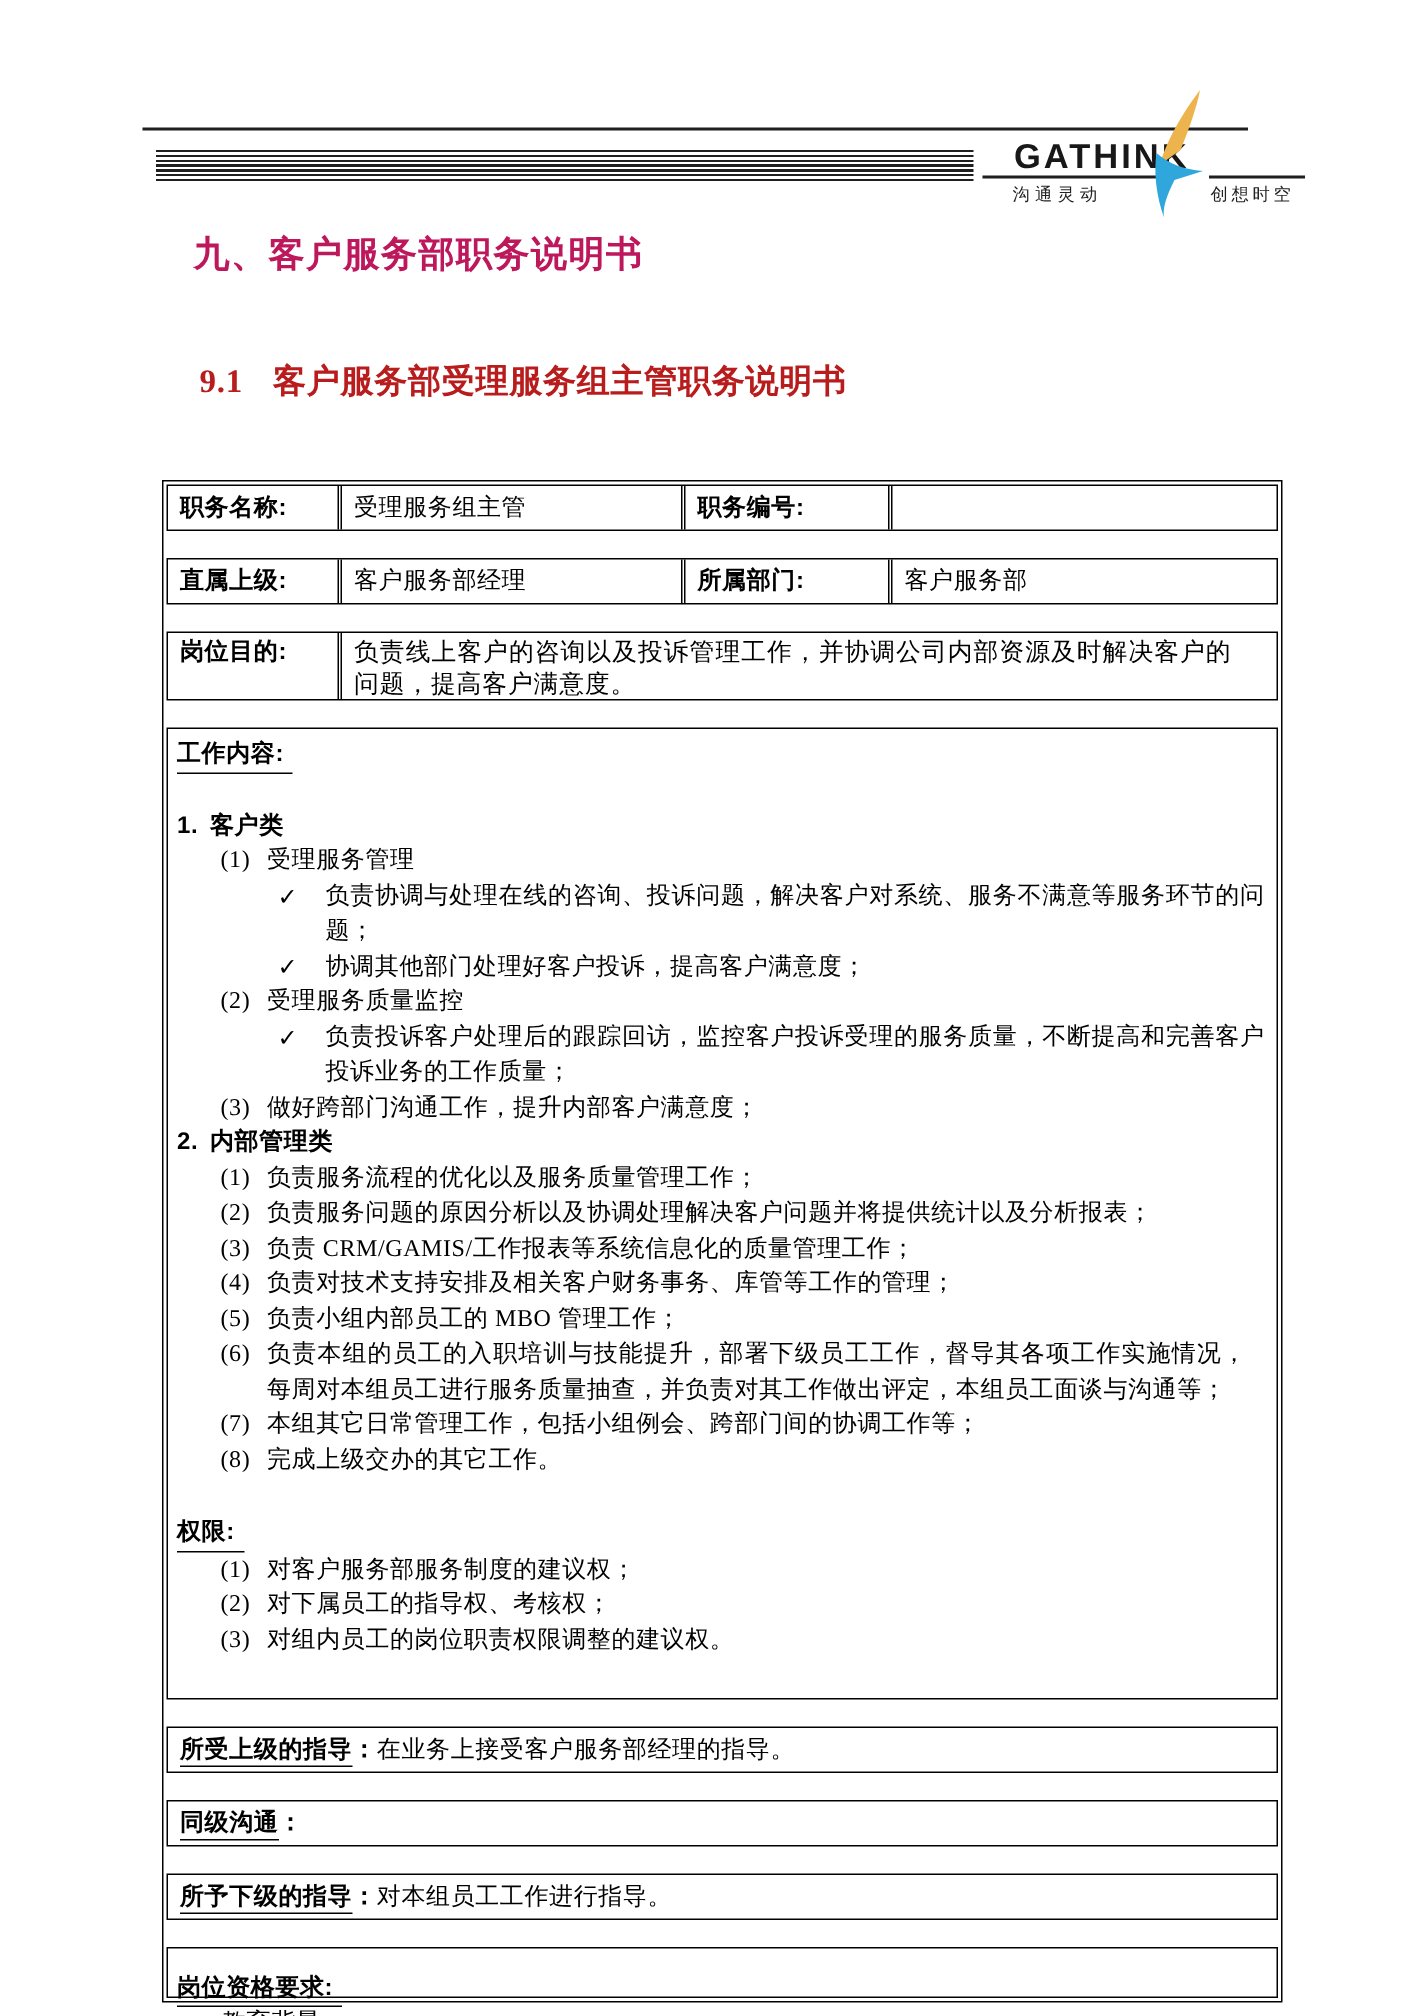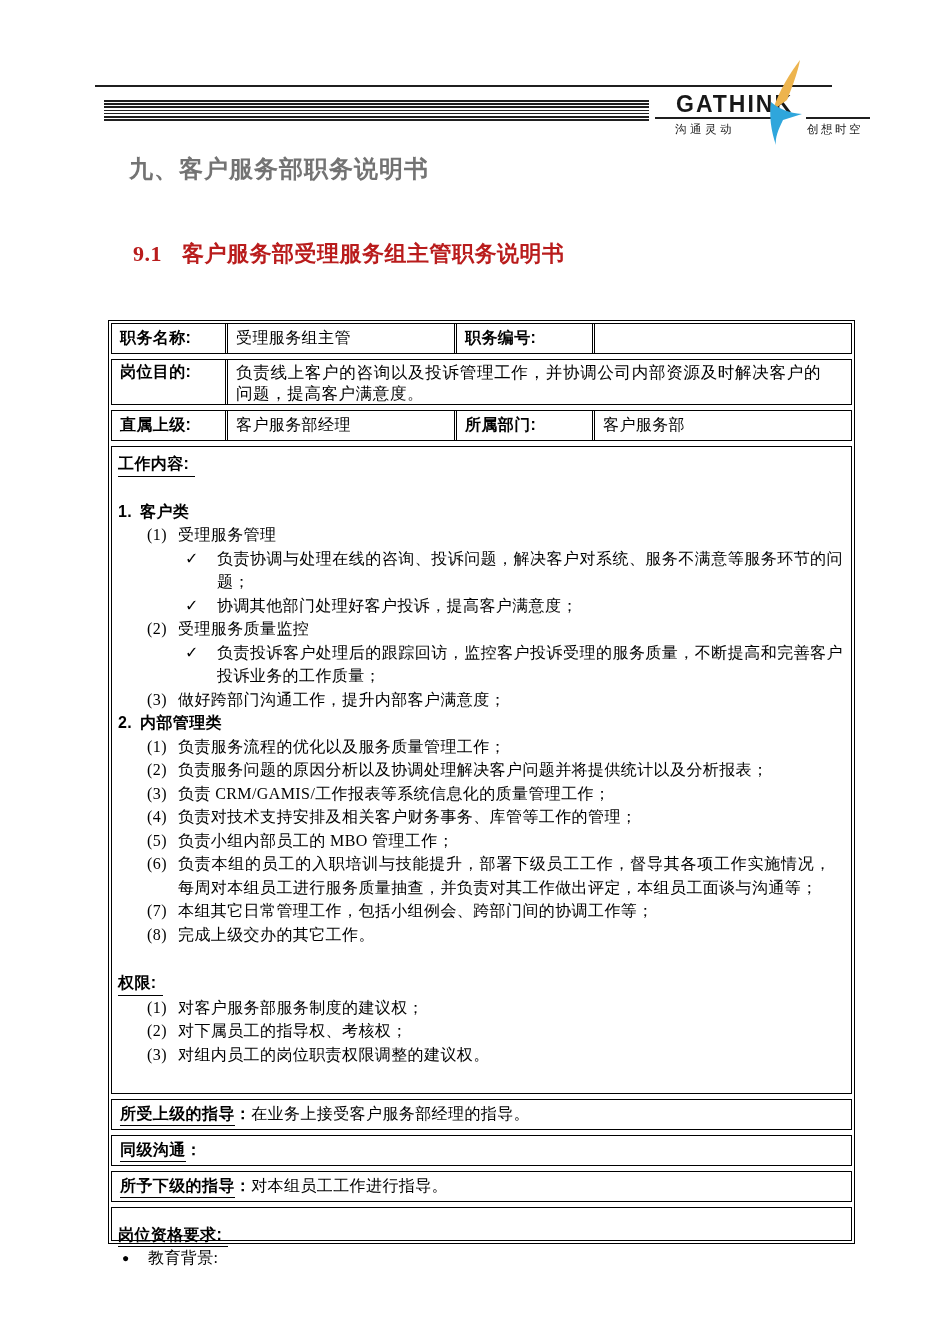--- a/index.html
+++ b/index.html
@@ -19,28 +19,28 @@
   .logo-brand-rule { position:absolute; left:655px; top:117px; width:119px; height:1.7px; background:#1f1f1f; }
   .logo-tag-left { position:absolute; left:644px; top:122px; width:122px; text-align:center;
     font-size:11.5px; letter-spacing:3.5px; color:#222; white-space:nowrap; }
   .logo-right-rule { position:absolute; left:806px; top:117px; width:64px; height:1.7px; background:#1f1f1f; }
   .logo-tag-right { position:absolute; left:807px; top:122px; font-size:11.5px; letter-spacing:2.5px;
     color:#222; white-space:nowrap; }
   .logo-bolt { position:absolute; left:766px; top:58px; }
   
   .title-1 { position:absolute; left:129px; top:153px;
     font-family:"Liberation Sans","DejaVu Sans",sans-serif;
-    font-weight:bold; font-size:24px; letter-spacing:1px; color:#737373; }
+    font-weight:bold; font-size:24px; letter-spacing:1px; color:#be185d; }
   .title-2 { position:absolute; left:133px; top:239px;
     font-family:"Liberation Sans","DejaVu Sans",sans-serif;
     font-weight:bold; font-size:22px; letter-spacing:0.5px; color:#b91c1c; }
   .title-2 .t2-num { margin-right:20px; font-family:"Liberation Serif",serif; }
   
   .doc-table { position:absolute; left:108px; top:320px; width:747px;
-    border:1.5px solid #000; padding:2px; display:flex; flex-direction:column; gap:5px;
+    border:1.5px solid #000; padding:2px; display:flex; flex-direction:column; gap:18px;
     font-size:16px; letter-spacing:0.4px; }
   .t-row { border:1px solid #000; display:flex; align-items:center; background:#fff; }
   .lbl { font-family:"Liberation Sans","DejaVu Sans",sans-serif; font-weight:bold; }
   .r-info { height:31px; }
   .c { padding:0 8px; height:100%; display:flex; align-items:center; }
   .c-l1 { width:116px; border-right:3px double #000; }
   .c-v1 { width:229px; border-right:3px double #000; }
   .c-l2 { width:138px; border-right:3px double #000; }
   .c-v2 { flex:1; }
   .r-purpose { height:46px; align-items:stretch; }
@@ -96,30 +96,30 @@
 
 <div class="doc-table">
 
   <div class="t-row r-info">
     <div class="c c-l1 lbl">职务名称:</div>
     <div class="c c-v1">受理服务组主管</div>
     <div class="c c-l2 lbl">职务编号:</div>
     <div class="c c-v2"></div>
   </div>
 
-  <div class="t-row r-purpose">
-    <div class="c-pl lbl">岗位目的:</div>
-    <div class="c-purpose">负责线上客户的咨询以及投诉管理工作，并协调公司内部资源及时解决客户的问题，提高客户满意度。</div>
-  </div>
-
   <div class="t-row r-info">
     <div class="c c-l1 lbl">直属上级:</div>
     <div class="c c-v1">客户服务部经理</div>
     <div class="c c-l2 lbl">所属部门:</div>
     <div class="c c-v2">客户服务部</div>
+  </div>
+
+  <div class="t-row r-purpose">
+    <div class="c-pl lbl">岗位目的:</div>
+    <div class="c-purpose">负责线上客户的咨询以及投诉管理工作，并协调公司内部资源及时解决客户的问题，提高客户满意度。</div>
   </div>
 
   <div class="t-row r-work">
     <div class="wc-heading-wrap">
       <span class="u-head">工作内容:</span>
     </div>
 
     <div class="sec">
       <span class="sec-num">1.</span>
       <span>客户类</span>

